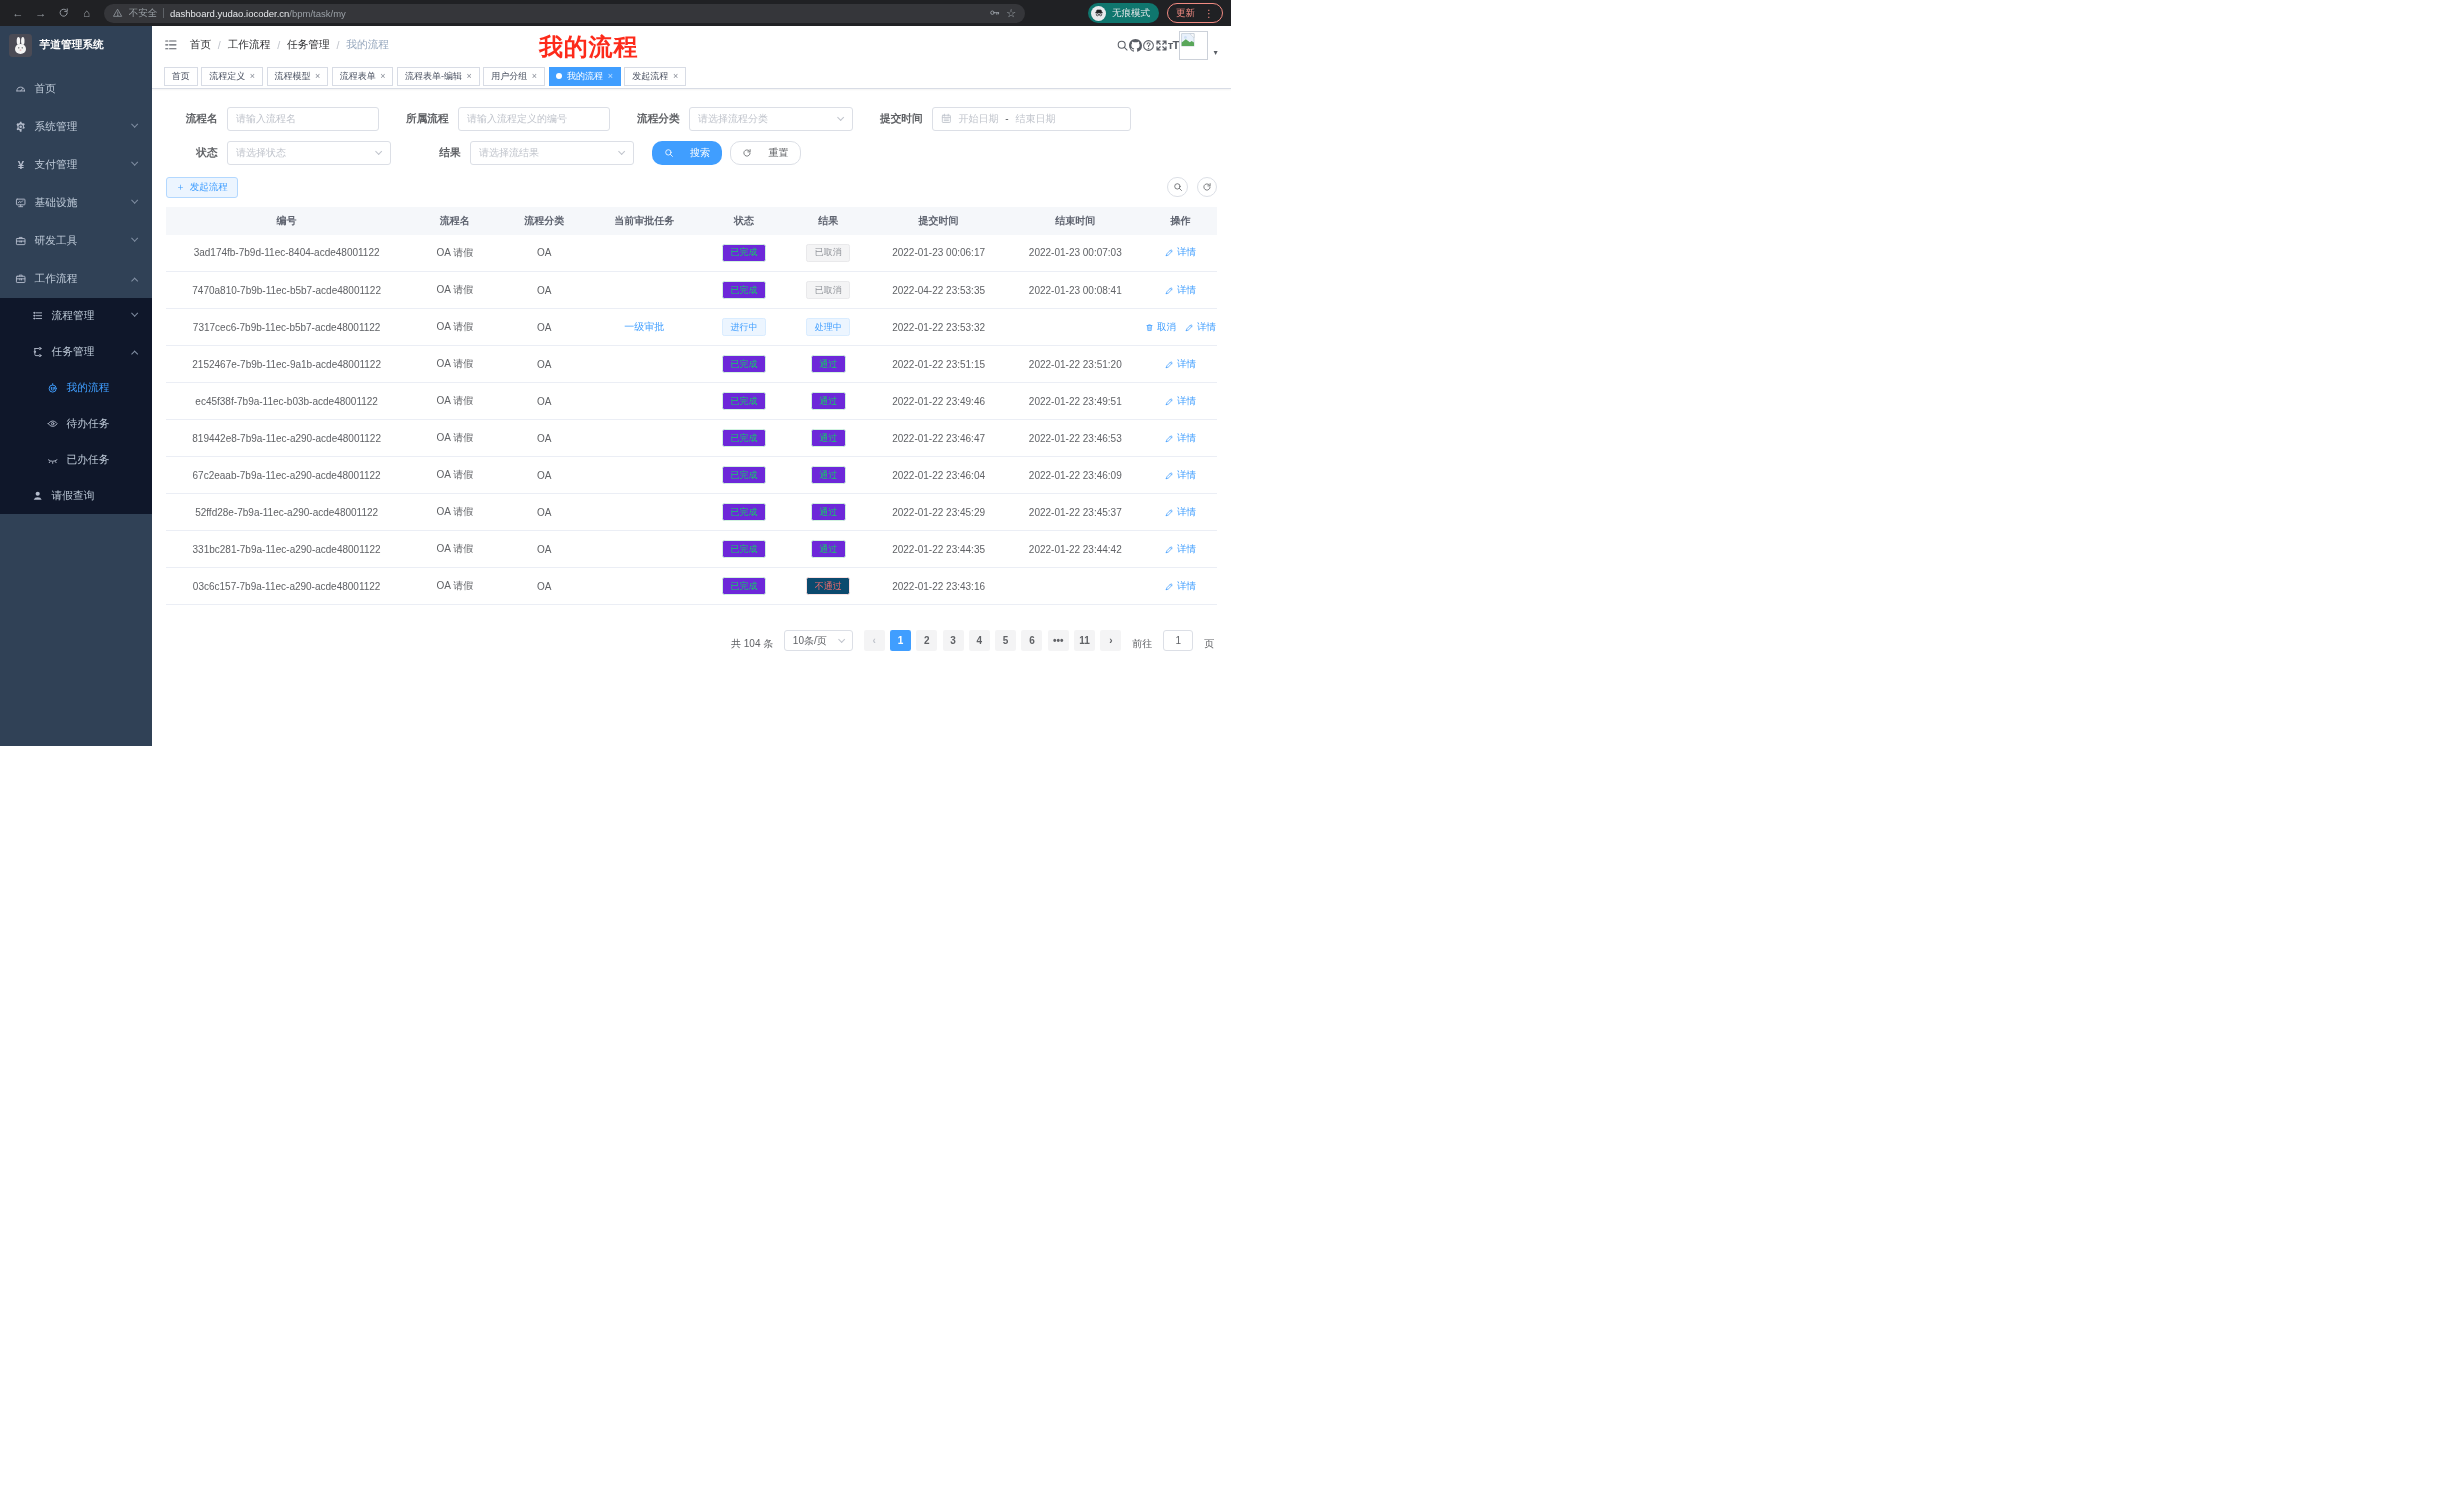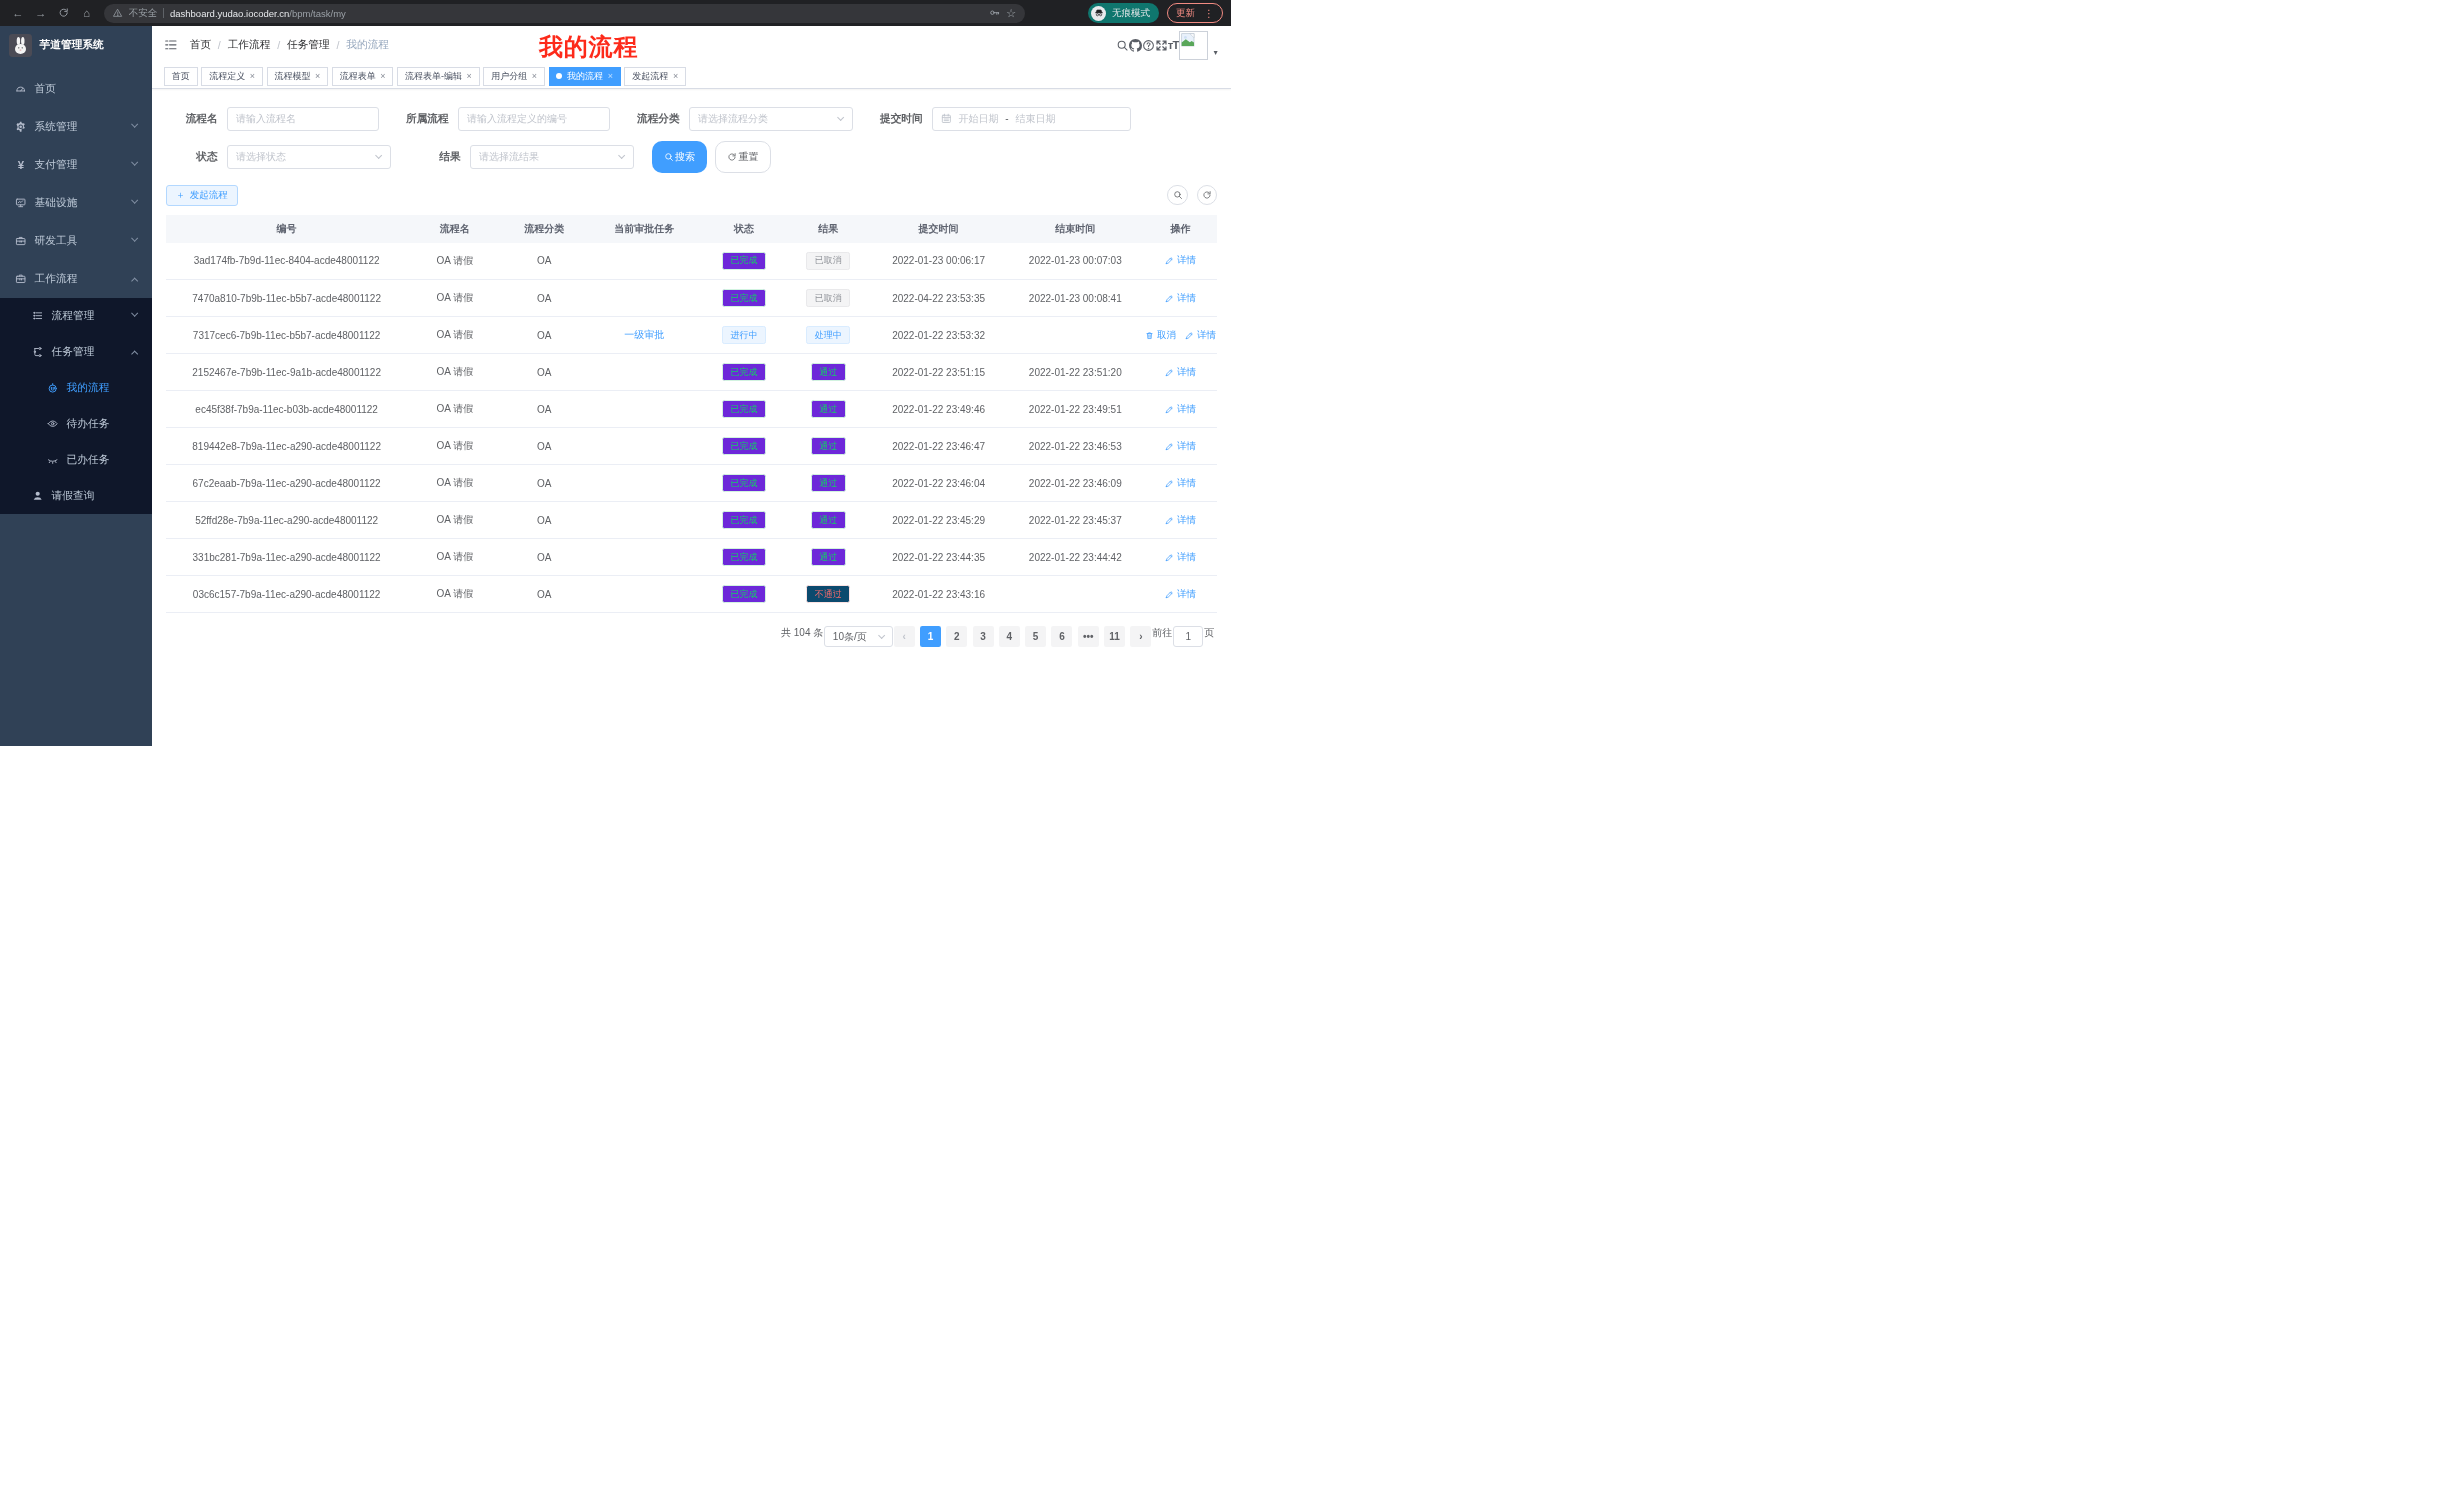--- a/index.html
+++ b/index.html
@@ -72,21 +72,21 @@
   .flabel { width:52px; text-align:right; font-size:10.7px; font-weight:600; color:#606266; margin-right:9px; white-space:nowrap; }
   .control { height:24px; border:0.8px solid #dcdfe6; border-radius:3px; background:#fff; font-size:10px; display:flex; align-items:center; padding:0 8.4px; color:#606266; }
   input.control { width:152px; outline:none; }
   input.control::placeholder { color:#c0c4cc; }
   .select { width:164px; justify-content:space-between; cursor:pointer; }
   .select .ph { color:#c0c4cc; }
   .sel-caret { width:5.3px; height:5.3px; border-right:1.1px solid #c0c4cc; border-bottom:1.1px solid #c0c4cc; transform:rotate(45deg); margin-top:-2.3px; }
   .daterange { width:199px; gap:6.8px; color:#c0c4cc; justify-content:flex-start; }
   .daterange .ic { color:#c0c4cc; font-size:10.7px; }
   .range-sep { color:#606266; }
-  .btn { height:32px; border-radius:10px; border:0.8px solid transparent; display:inline-flex; align-items:center; gap:1px; padding:0 11.4px; font-size:10px; cursor:pointer; background:#fff; }
+  .btn { height:24px; border-radius:10px; border:0.8px solid transparent; display:inline-flex; align-items:center; gap:16px; padding:0 11.4px; font-size:10px; cursor:pointer; background:#fff; }
   .btn .ic { font-size:10px; }
   .btn-primary { background:#409eff; color:#fff; }
   .btn-plain { border-color:#dcdfe6; color:#606266; }
 
   .table-toolbar { display:flex; align-items:center; margin-top:12px; }
   .btn-create { height:21px; background:#ecf5ff; border:0.8px solid #b3d8ff; color:#409eff; border-radius:3px; display:inline-flex; align-items:center; gap:4.6px; padding:0 9px; font-size:9.5px; cursor:pointer; }
   .circle-btns { margin-left:auto; display:flex; gap:9px; }
   .circle-btn { width:20.5px; height:20.5px; border-radius:50%; border:0.8px solid #dcdfe6; background:#fff; color:#606266; display:flex; align-items:center; justify-content:center; font-size:10px; cursor:pointer; }
 
   table { width:100%; table-layout:fixed; border-collapse:collapse; margin-top:9px; font-size:10px; color:#606266; }
@@ -94,21 +94,21 @@
   tbody td { height:37px; text-align:center; border-bottom:0.8px solid #ebeef5; white-space:nowrap; overflow:hidden; }
   .badge { display:inline-block; padding:3.8px 7.6px; border-radius:2.3px; font-size:9px; line-height:1; border:0.8px solid transparent; }
   .badge.success { color:#13ce66; background:#6d28d9; border-color:#d2f3e0; }
   .badge.primary { color:#409eff; background:#ecf5ff; border-color:#d9ecff; }
   .badge.info    { color:#909399; background:#f4f4f5; border-color:#e9e9eb; }
   .badge.danger  { color:#f56c6c; background:#0c4a6e; border-color:#fde2e2; }
   .tlink { color:#409eff; cursor:pointer; display:inline-flex; align-items:center; gap:3px; font-size:9.5px; }
   .tlink .ic { font-size:9px; }
   .actions { display:inline-flex; gap:9px; }
 
-  .pagination { display:flex; align-items:flex-start; justify-content:flex-end; gap:1px; margin-top:13px; font-size:10px; color:#606266; padding-right:3px; }
+  .pagination { display:flex; align-items:flex-end; justify-content:flex-end; gap:11px; margin-top:25px; font-size:10px; color:#606266; padding-right:3px; }
   .page-size { height:21px; border:0.8px solid #dcdfe6; border-radius:3px; display:flex; align-items:center; gap:12px; padding:0 7.6px; cursor:pointer; }
   .pages { display:flex; gap:5.3px; align-items:center; }
   .pbtn { min-width:21px; height:21px; padding:0 3px; border-radius:2.3px; background:#f4f4f5; color:#606266; font-weight:600; display:flex; align-items:center; justify-content:center; cursor:pointer; font-size:10px; }
   .pbtn.prev { color:#c0c4cc; }
   .pbtn.active { background:#409eff; color:#fff; }
   .goto-input { width:30px; height:21px; border:0.8px solid #dcdfe6; border-radius:3px; text-align:center; font-size:10px; color:#606266; outline:none; }
 </style>
 </head>
 <body>
 

